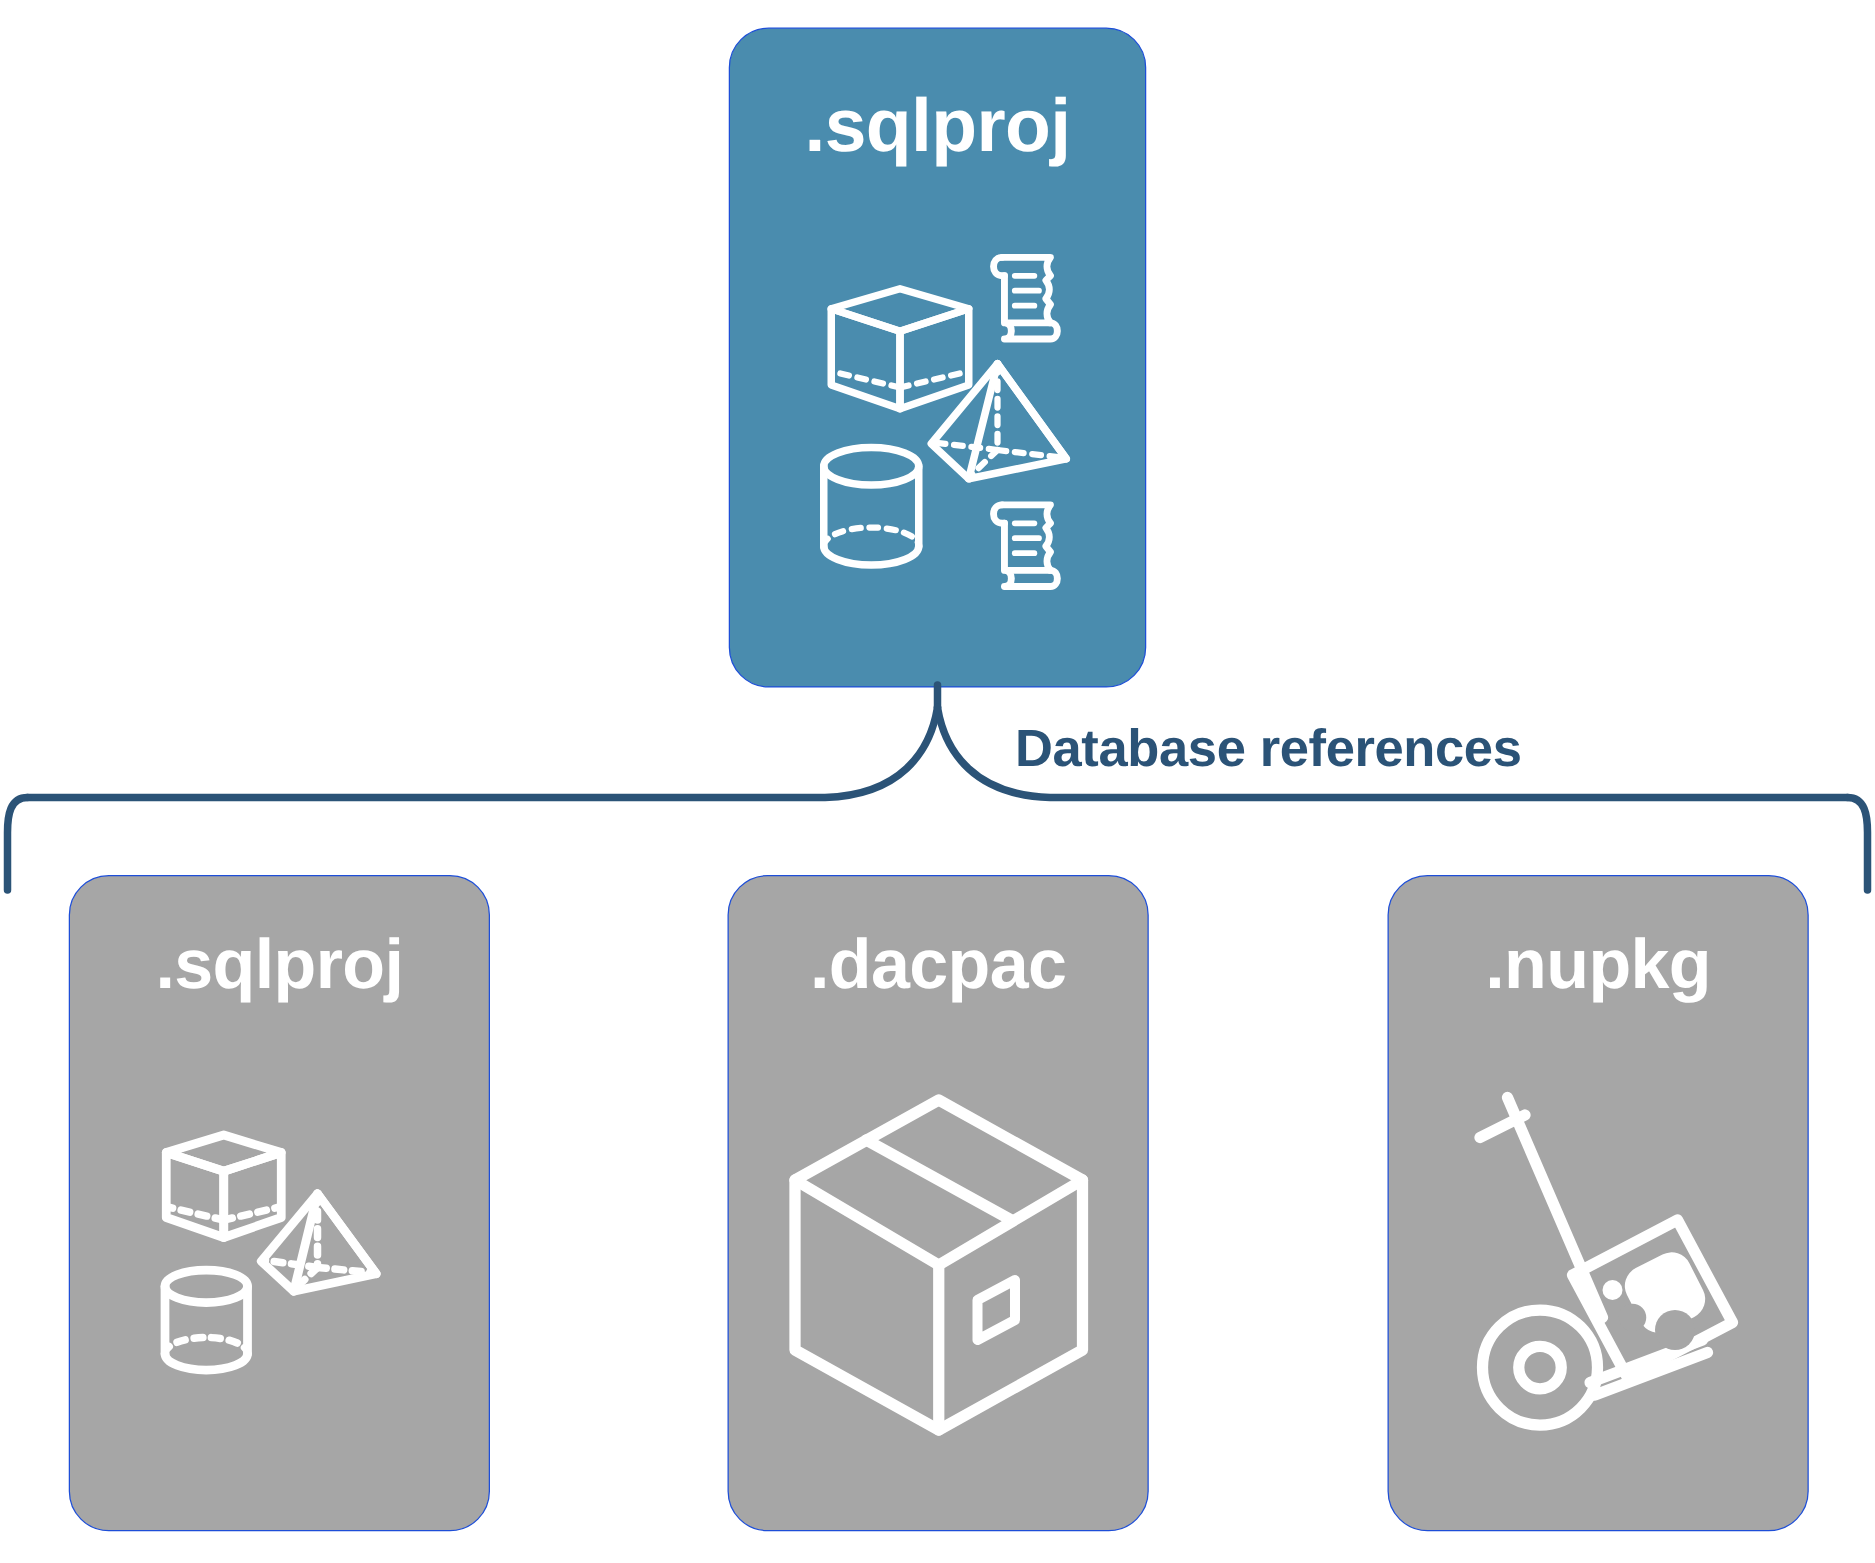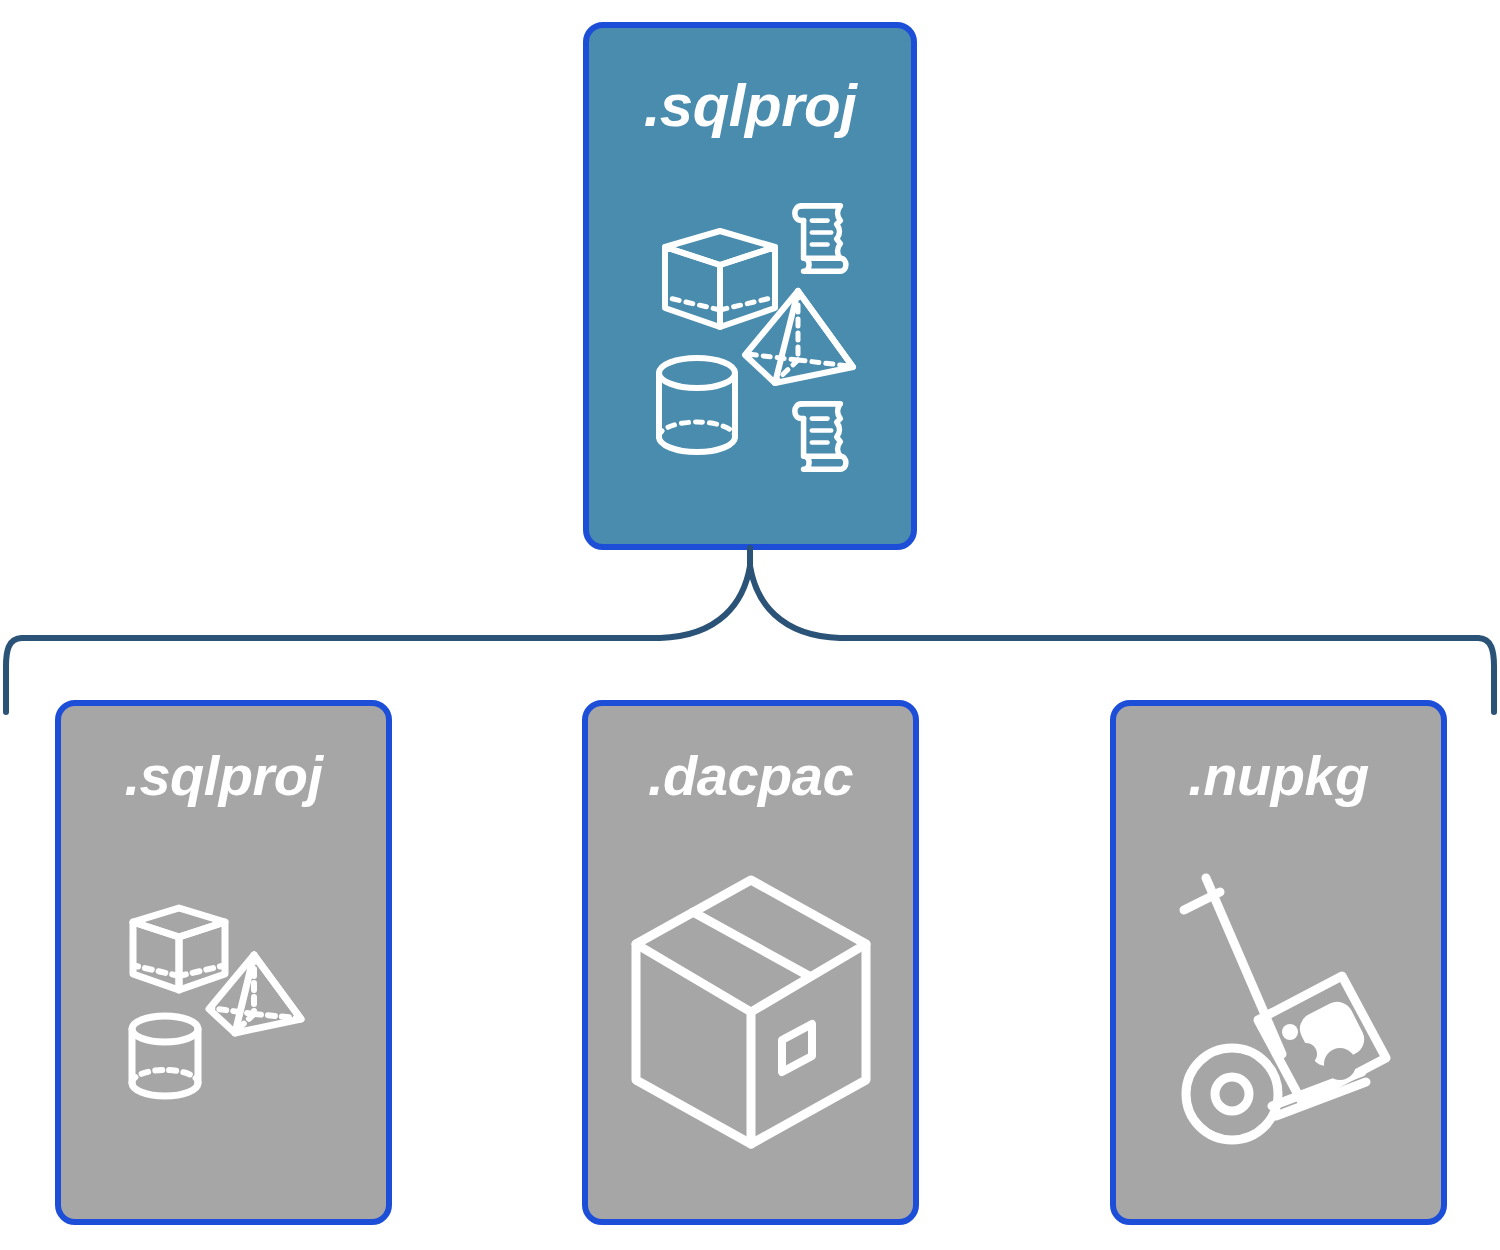--- a/index.html
+++ b/index.html
@@ -15,26 +15,25 @@
     width: 1500px;
     height: 1250px;
     background: #ffffff;
     overflow: hidden;
   }
 
   
   .card {
     position: absolute;
     box-sizing: border-box;
-    border: 6px solid #1d4ed8;
-    border-radius: 20px;
+    border: 1px solid #1d4ed8;
+    border-radius: 32px;
     display: flex;
     flex-direction: column;
     align-items: center;
-    font-style: italic;
   }
   .card.primary {
     background: #4a8cae;
   }
   .card.secondary {
     background: #a6a6a6;
   }
   .card-title {
     color: #ffffff;
     font-weight: bold;
@@ -158,20 +157,21 @@
 
     <path d="M750 8 L750 26" stroke="#2b5377" stroke-width="6" stroke-linecap="round"></path>
 
     <path d="M750 26 C744 62 720 96 660 98 L22 98" stroke="#2b5377" stroke-width="6" fill="none" stroke-linecap="round"></path>
     <path d="M750 26 C756 62 780 96 840 98 L1478 98" stroke="#2b5377" stroke-width="6" fill="none" stroke-linecap="round"></path>
 
     <path d="M22 98 C8 98 6 112 6 126 L6 172" stroke="#2b5377" stroke-width="6" fill="none" stroke-linecap="round"></path>
     <path d="M1478 98 C1492 98 1494 112 1494 126 L1494 172" stroke="#2b5377" stroke-width="6" fill="none" stroke-linecap="round"></path>
   </svg>
 
+  <div id="ref-label">Database references</div>
 
   <div class="card secondary" id="card-sqlproj">
     <div class="card-title">.sqlproj</div>
 
     <div class="icon-area">
       <svg width="210" height="230" viewBox="0 0 210 230" fill="none" stroke="#ffffff" stroke-width="7" stroke-linecap="round" stroke-linejoin="round">
 
         <g>
           <path d="M14 25 L60 11 L106 25 L60 40 Z"></path>
           <path d="M14 25 L14 77 L60 93 L60 40 Z"></path>

